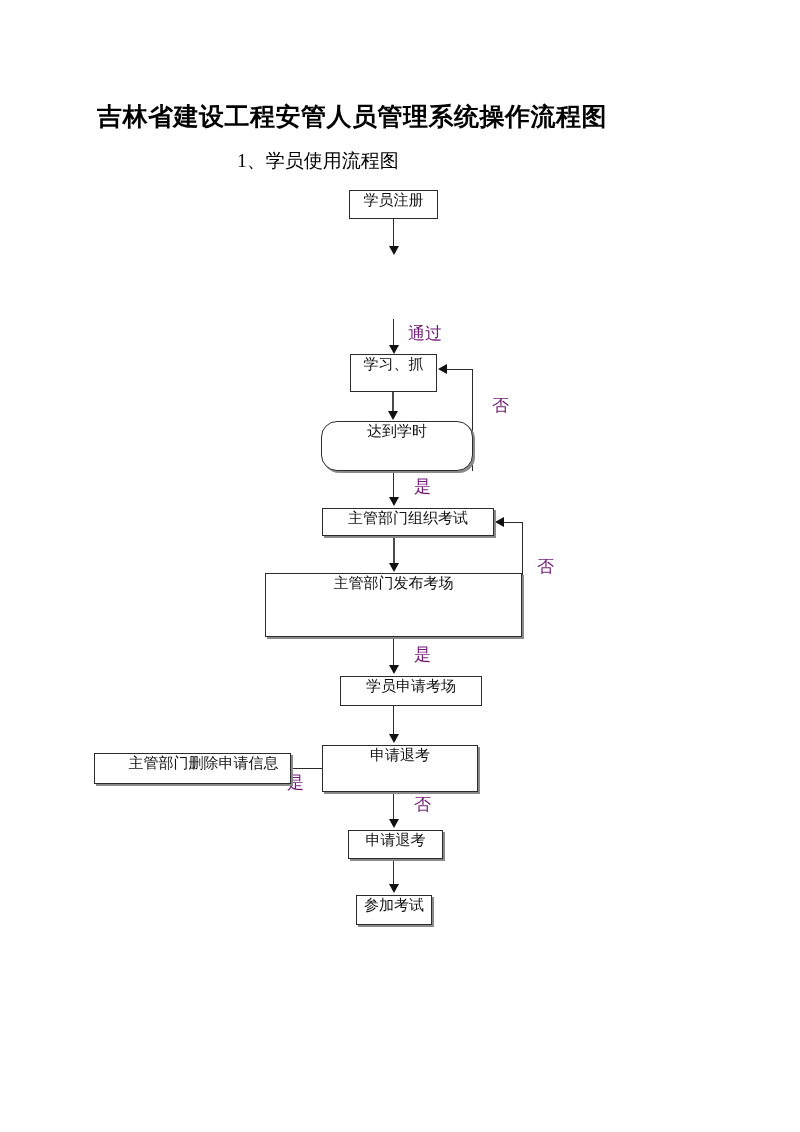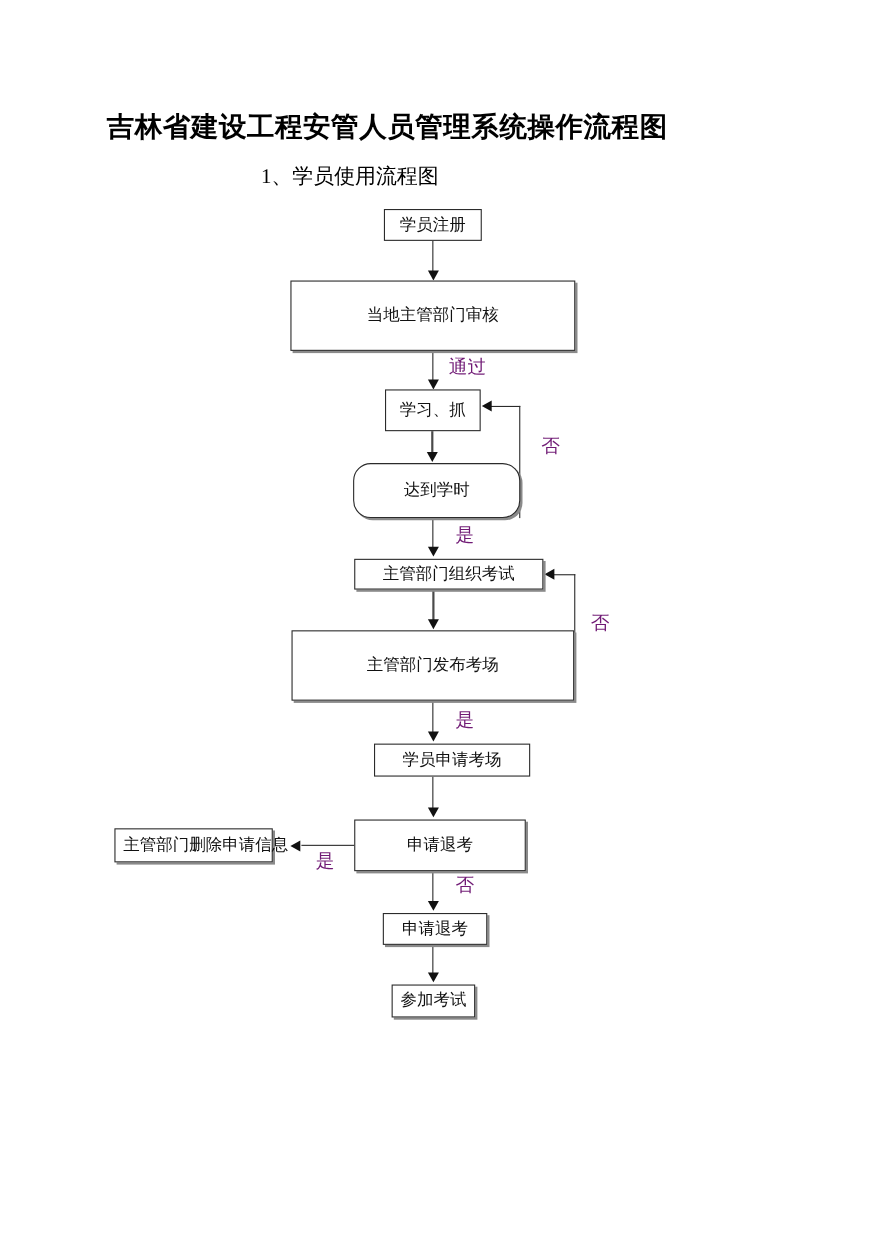--- a/index.html
+++ b/index.html
@@ -38,21 +38,20 @@
     text-align: center;
     font-size: 19px;
     line-height: 24px;
   }
   .node {
     position: absolute;
     box-sizing: border-box;
     border: 1px solid #2b2b2b;
     background: #ffffff;
     display: flex;
-    align-items: center;
     justify-content: center;
     font-size: 15px;
     line-height: 18px;
     color: #111111;
     white-space: nowrap;
     z-index: 3;
   }
   .node.shadowed {
     box-shadow: 2px 2px 0 #8a8a8a;
   }
@@ -96,23 +95,20 @@
 
 <div id="page">
 
   <div class="title">吉林省建设工程安管人员管理系统操作流程图</div>
   <div class="subtitle">1、学员使用流程图</div>
 
   <div class="node" style="left:349px; top:190px; width:89px; height:29px;">
     <span>学员注册</span>
   </div>
 
-  <div class="node shadowed" style="left:264px; top:255px; width:259px; height:64px;">
-    <span>当地主管部门审核</span>
-  </div>
 
   <div class="node" style="left:350px; top:354px; width:87px; height:38px;">
     <span>学习、抓</span>
   </div>
 
   <div class="node shadowed" style="left:321px; top:421px; width:152px; height:50px;border-radius:16px;">
     <span>达到学时</span>
   </div>
 
   <div class="node shadowed" style="left:322px; top:508px; width:172px; height:28px;">
@@ -124,21 +120,21 @@
   </div>
 
   <div class="node" style="left:340px; top:676px; width:142px; height:30px;">
     <span>学员申请考场</span>
   </div>
 
   <div class="node shadowed" style="left:322px; top:745px; width:156px; height:47px;">
     <span>申请退考</span>
   </div>
 
-  <div class="node shadowed" style="left:104px; top:753px; width:144px; height:31px;padding-left:22px;">
+  <div class="node shadowed" style="left:94px; top:753px; width:197px; height:31px;padding-left:22px;">
     <span>主管部门删除申请信息</span>
   </div>
 
   <div class="node shadowed" style="left:348px; top:830px; width:95px; height:29px;">
     <span>申请退考</span>
   </div>
 
   <div class="node shadowed" style="left:356px; top:895px; width:76px; height:30px;">
     <span>参加考试</span>
   </div>

